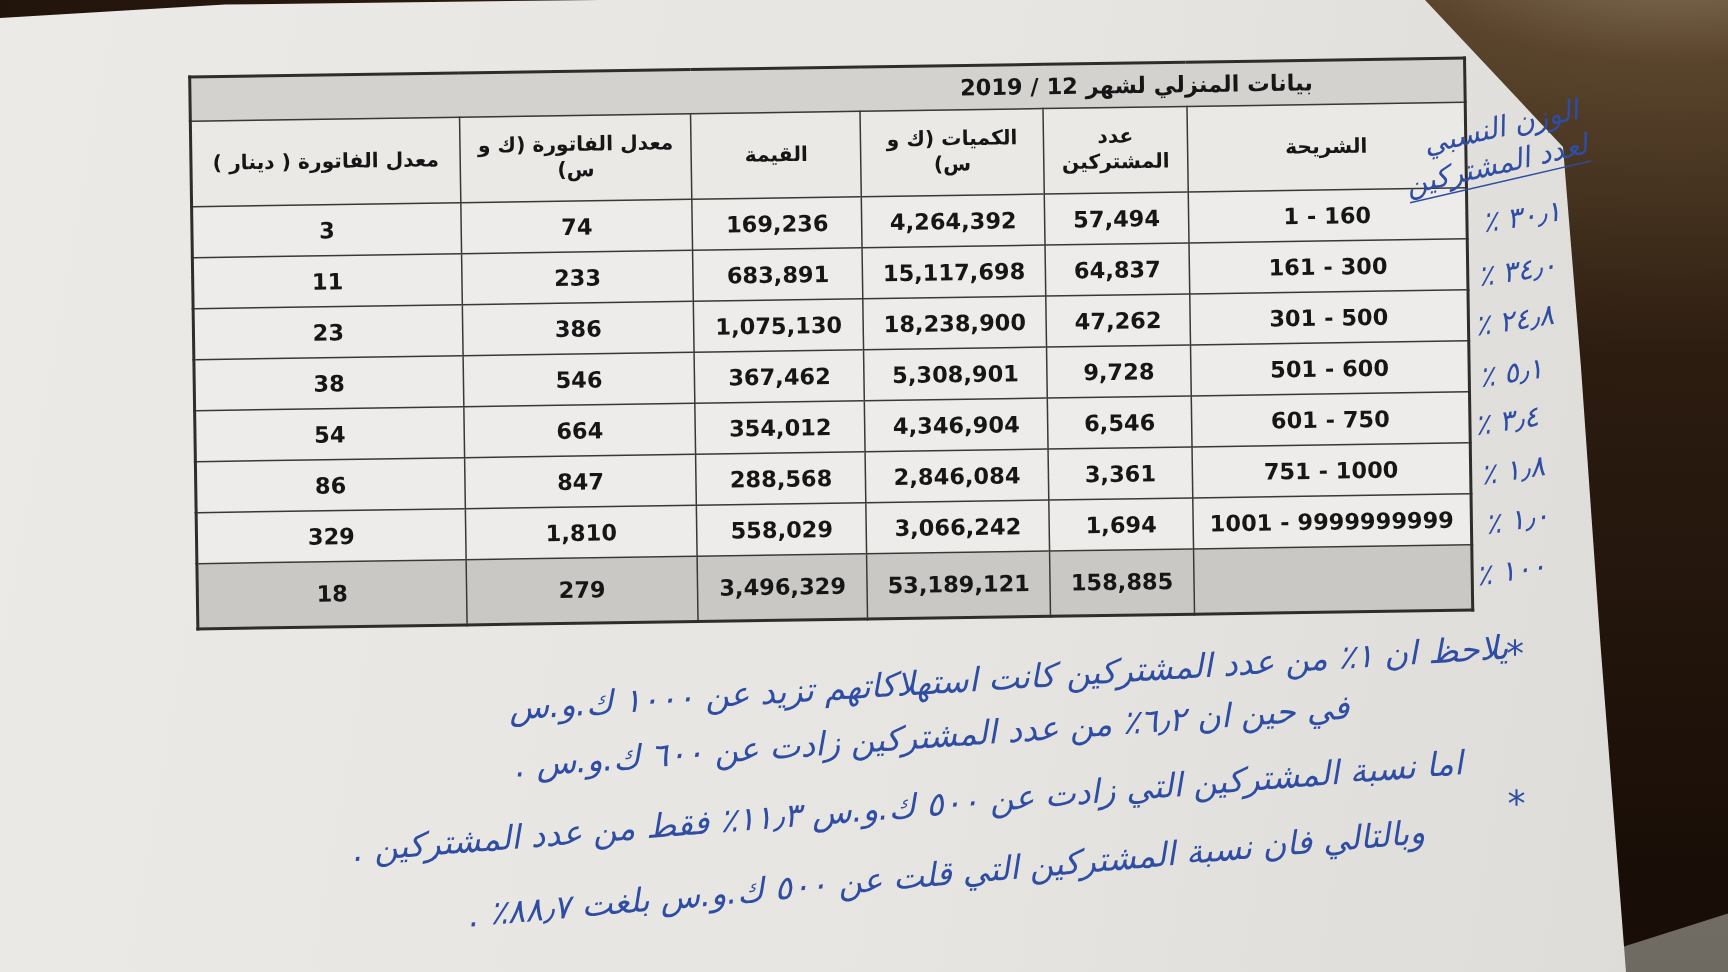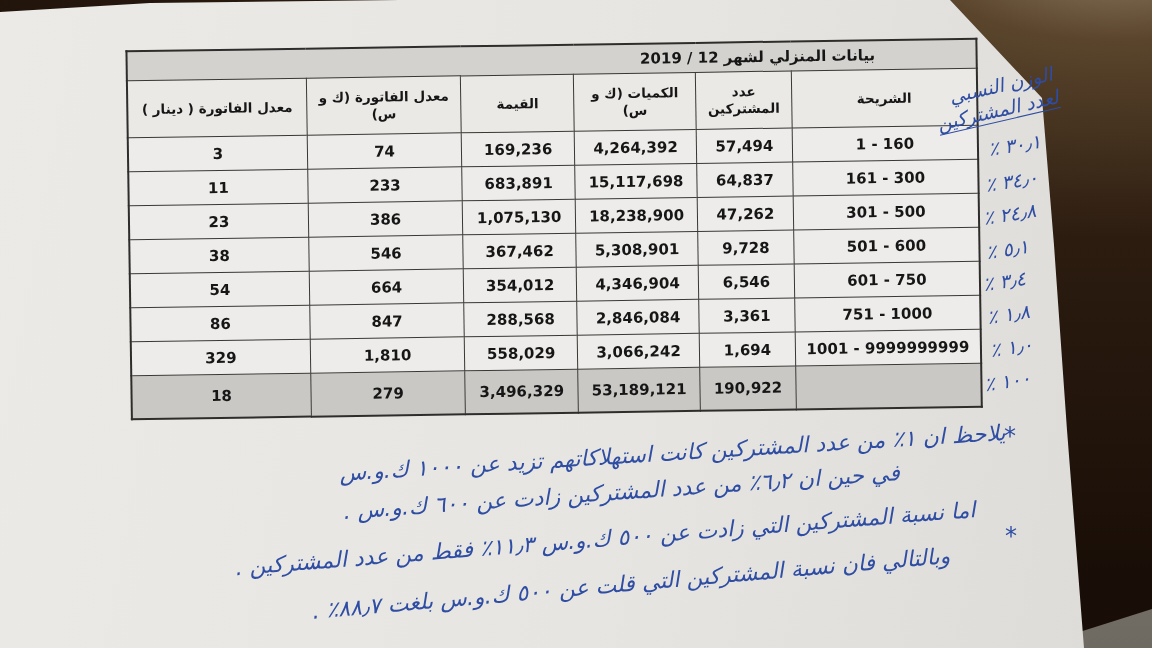--- a/index.html
+++ b/index.html
@@ -153,21 +153,21 @@
     <tr class="data-row">
       <td class="tier">1001 - 9999999999</td>
       <td>1,694</td>
       <td>3,066,242</td>
       <td>558,029</td>
       <td>1,810</td>
       <td>329</td>
     </tr>
     <tr class="total-row">
       <td class="tier"></td>
-      <td>190,922</td>
+      <td>158,885</td>
       <td>53,189,121</td>
       <td>3,496,329</td>
       <td>279</td>
       <td>18</td>
     </tr>
   </tbody>
     </table>
 </div>
 
 <div class="ink top-note1">الوزن النسبي</div>

